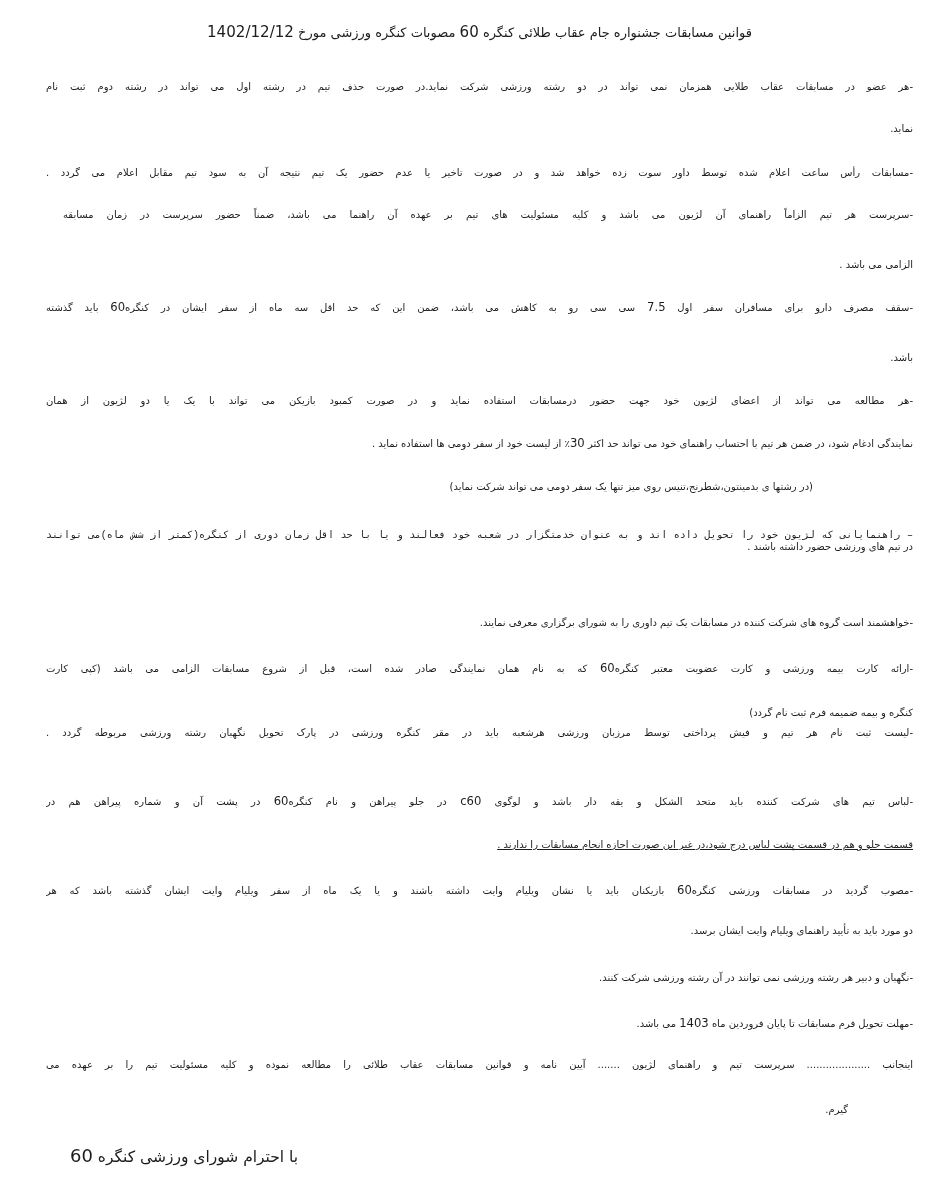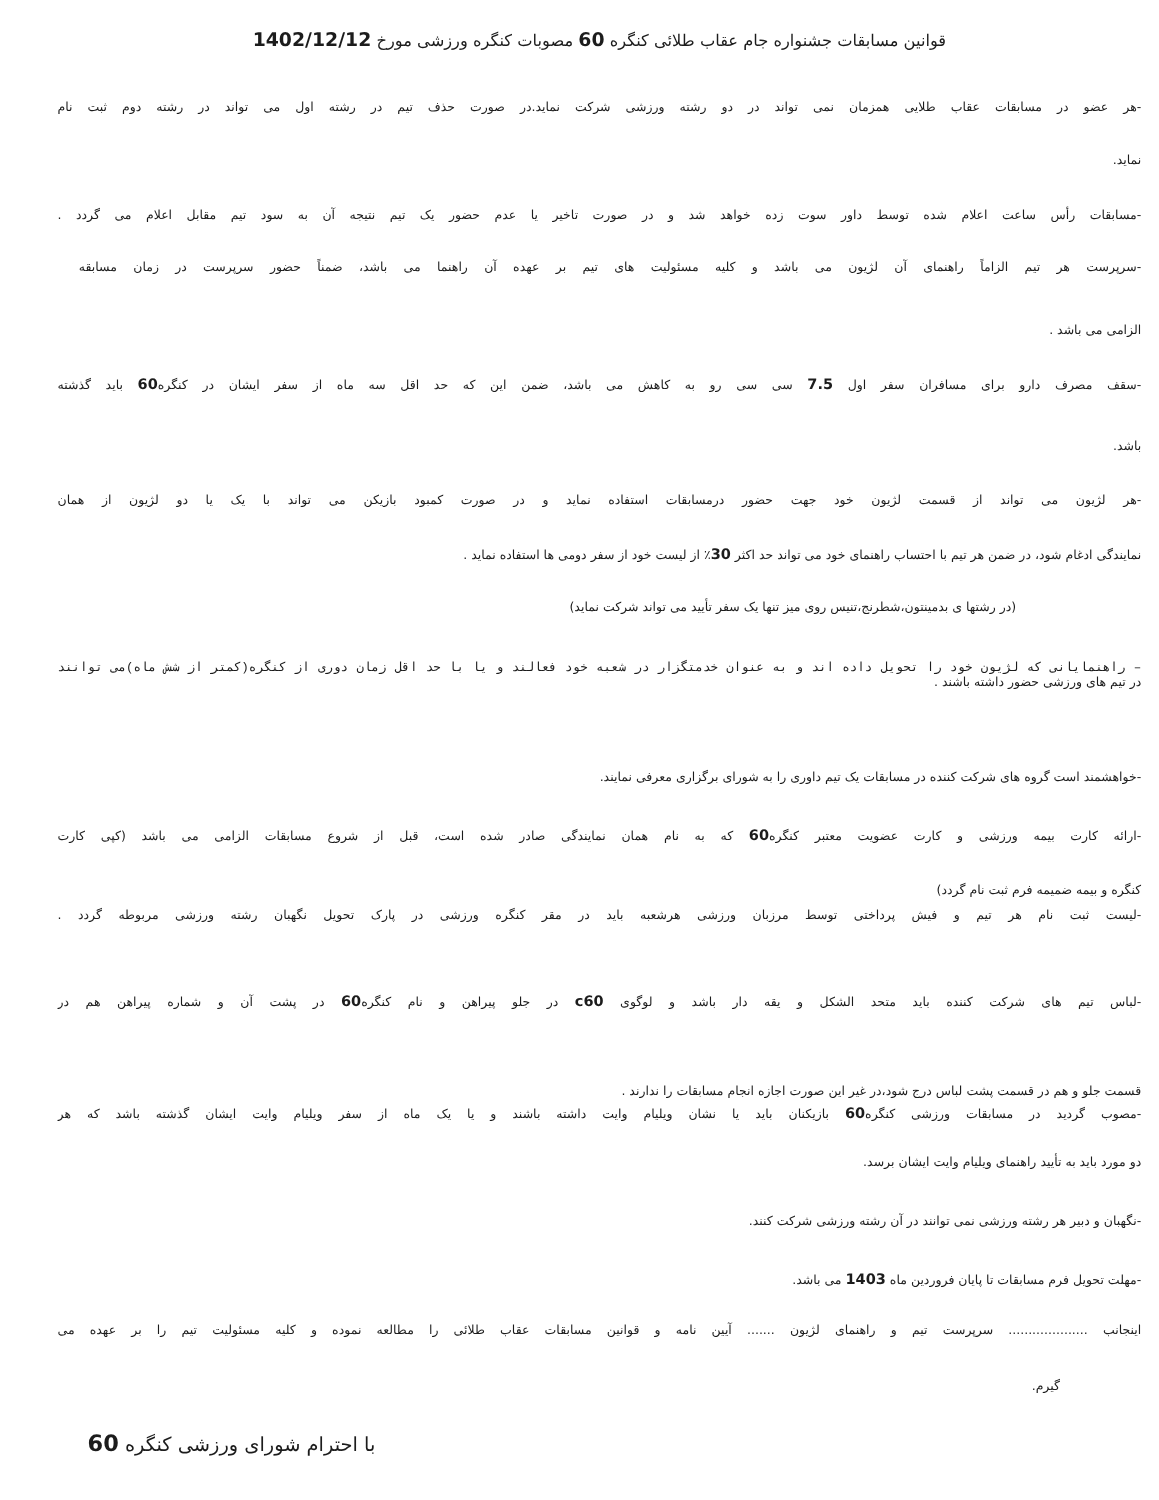--- a/index.html
+++ b/index.html
@@ -45,48 +45,48 @@
     height: 26px;
     line-height: 24px;
     font-size: 15.5px;
     text-align: left;
     white-space: nowrap;
     overflow: visible;
     margin-top: 48px;
   }
   .num {
     font-family: "DejaVu Sans", sans-serif;
-    font-weight: bold;
+    font-weight: normal;
     font-size: 1.16em;
   }
 </style>
 </head>
 <body>
 
 <div class="page">
   <div class="line title align-center" style="top:22px;">قوانین مسابقات جشنواره جام عقاب طلائی کنگره <span class="num">60</span> مصوبات کنگره ورزشی مورخ <span class="num">1402/12/12</span></div>
   <div>
       <div class="line align-full" style="top: 77px;">-هر عضو در مسابقات عقاب طلایی همزمان نمی تواند در دو رشته ورزشی شرکت نماید.در صورت حذف تیم در رشته اول می تواند در رشته دوم ثبت نام</div>
       <div class="line align-right" style="top: 119px;">نماید.</div>
       <div class="line align-full" style="top: 163px;">-مسابقات رأس ساعت اعلام شده توسط داور سوت زده خواهد شد و در صورت تاخیر یا عدم حضور یک تیم نتیجه آن به سود  تیم مقابل اعلام می گردد .</div>
       <div class="line align-full" style="top: 205px; margin-left: 17px;">-سرپرست هر تیم الزاماً راهنمای آن لژیون می باشد و کلیه مسئولیت های تیم بر عهده آن راهنما می باشد، ضمناً حضور  سرپرست در زمان مسابقه</div>
       <div class="line align-right" style="top: 255px;">الزامی می باشد .</div>
       <div class="line align-full" style="top: 297px;">-سقف مصرف دارو برای مسافران سفر اول <span class="num">7.5</span> سی سی رو به کاهش می باشد، ضمن این که حد اقل سه ماه از سفر ایشان  در کنگره<span class="num">60</span> باید گذشته</div>
       <div class="line align-right" style="top: 348px;">باشد.</div>
-      <div class="line align-full" style="top: 391px;">-هر لژیون می تواند از قسمت لژیون خود جهت حضور درمسابقات استفاده نماید و در صورت کمبود بازیکن می تواند با  یک یا دو لژیون از همان</div>
+      <div class="line align-full" style="top: 391px;">-هر مطالعه می تواند از اعضای لژیون خود جهت حضور درمسابقات استفاده نماید و در صورت کمبود بازیکن می تواند با  یک یا دو لژیون از همان</div>
       <div class="line align-right" style="top: 433px;">نمایندگی ادغام شود، در ضمن هر تیم با احتساب راهنمای خود می تواند حد اکثر <span class="num">30</span>٪ از لیست خود از سفر دومی ها استفاده نماید .</div>
-      <div class="line align-right" style="top: 477px; padding-right: 100px;">(در رشتها ی بدمینتون،شطرنج،تنیس روی میز تنها یک سفر تأیید می تواند شرکت نماید)</div>
+      <div class="line align-right" style="top: 477px; padding-right: 100px;">(در رشتها ی بدمینتون،شطرنج،تنیس روی میز تنها یک سفر دومی می تواند شرکت نماید)</div>
       <div class="line align-full" style="top: 526px; font-family: Liberation Mono, monospace;">– راهنمایانی که لژیون خود را تحویل داده اند و به عنوان خدمتگزار در شعبه خود فعالند و یا با حد اقل زمان دوری از  کنگره(کمتر از شش ماه)می توانند</div>
       <div class="line align-right" style="top: 537px;">در تیم های ورزشی حضور داشته باشند .</div>
       <div class="line align-right" style="top: 613px;">-خواهشمند است گروه های شرکت کننده در مسابقات یک تیم داوری را به شورای برگزاری معرفی نمایند.</div>
       <div class="line align-full" style="top: 658px;">-ارائه کارت بیمه ورزشی و کارت عضویت معتبر کنگره<span class="num">60</span> که به نام همان نمایندگی صادر شده است، قبل از شروع مسابقات  الزامی می باشد (کپی کارت</div>
       <div class="line align-right" style="top: 703px;">کنگره و بیمه ضمیمه فرم ثبت نام گردد)</div>
       <div class="line align-full" style="top: 723px;">-لیست ثبت نام هر تیم و فیش پرداختی توسط مرزبان ورزشی هرشعبه باید در مقر کنگره ورزشی در پارک تحویل نگهبان  رشته ورزشی مربوطه گردد .</div>
       <div class="line align-full" style="top: 791px;">-لباس تیم های شرکت کننده باید متحد الشکل و یقه دار باشد و لوگوی <span class="num">c60</span> در جلو پیراهن و نام کنگره<span class="num">60</span> در پشت آن و شماره پیراهن هم در</div>
-      <div class="line align-right" style="top: 864px;">قسمت جلو و هم در قسمت پشت لباس درج شود،در غیر این صورت  اجازه انجام مسابقات را ندارند .</div>
+      <div class="line align-right" style="top: 835px; text-decoration: underline;">قسمت جلو و هم در قسمت پشت لباس درج شود،در غیر این صورت  اجازه انجام مسابقات را ندارند .</div>
       <div class="line align-full" style="top: 880px;">-مصوب گردید در مسابقات ورزشی کنگره<span class="num">60</span> بازیکنان باید یا نشان ویلیام وایت داشته باشند و یا  یک  ماه از سفر ویلیام وایت ایشان گذشته باشد که هر</div>
       <div class="line align-right" style="top: 921px;">دو مورد باید به تأیید راهنمای ویلیام وایت ایشان برسد.</div>
       <div class="line align-right" style="top: 968px;">-نگهبان و دبیر هر رشته ورزشی نمی توانند در آن رشته ورزشی شرکت کنند.</div>
       <div class="line align-right" style="top: 1013px;">-مهلت تحویل فرم مسابقات تا پایان فروردین ماه <span class="num">1403</span> می باشد.</div>
       <div class="line align-full" style="top: 1055px;">اینجانب .................... سرپرست تیم و راهنمای لژیون ....... آیین نامه و قوانین مسابقات عقاب طلائی را مطالعه نموده و  کلیه مسئولیت تیم را بر عهده می</div>
       <div class="line align-right" style="top: 1100px; padding-right: 65px;">گیرم.</div>
       <div class="line signature" style="top: 1096px; left: 70px;">با احترام شورای ورزشی کنگره <span class="num">60</span></div>
     </div>
 </div>
 

